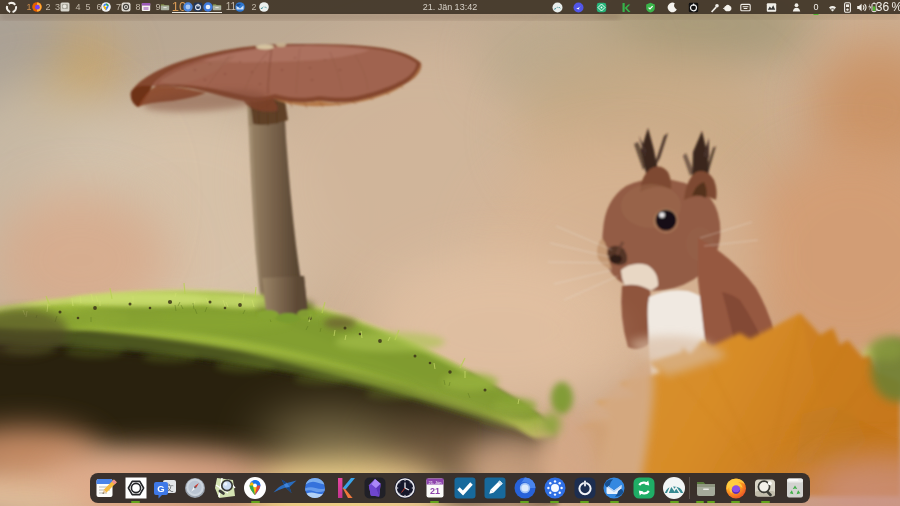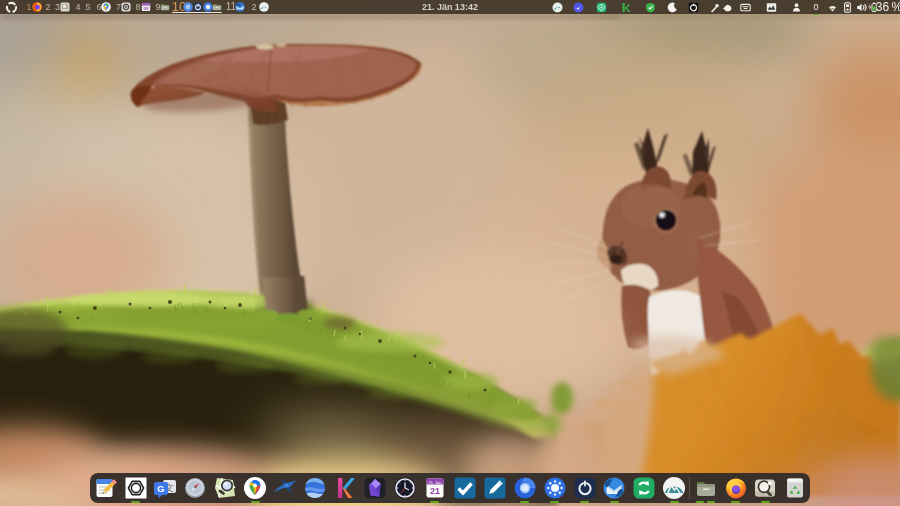--- a/index.html
+++ b/index.html
@@ -402,21 +402,21 @@
     </svg>
 <svg class="pi" style="left:235px;top:2px" width="10" height="10" viewBox="0 0 10 10">
       <circle cx="5" cy="5" r="4.8" fill="#2e77d0"></circle>
       <path d="M1.5,3.5 L5,6.5 L8.5,3.5 L8.5,7.5 L1.5,7.5 Z" fill="#cfe2f8"></path>
       <path d="M1,3 Q3,1 6,2 L3,5 Z" fill="#1b4f94"></path>
     </svg>
 <svg class="pi" style="left:258.6px;top:2px" width="10" height="10" viewBox="0 0 10 10">
       <circle cx="5" cy="5" r="4.8" fill="#ecf0ee"></circle>
       <path d="M1.5,7 A4.2,4.2 0 0 1 8.5,7 L6.8,4.6 L5.8,5.8 L5,4.2 L3,7 Z" fill="#3e8f96"></path>
     </svg>
-<span class="pt" style="left:450px;transform:translateX(-50%);color:#d8d2c8;font-size:9px;font-weight:700">21. Jän 13:42</span>
+<span class="pt" style="left:450px;transform:translateX(-50%);color:#d8d2c8;font-size:9px;font-weight:400">21. Jän 13:42</span>
 <svg class="pi" style="left:551.5px;top:1.5px" width="11" height="11" viewBox="0 0 11 11">
       <circle cx="5.5" cy="5.5" r="5" fill="#e9eeec"></circle>
       <path d="M1.6,7.6 A4.6,4.6 0 0 1 9.4,7.6 L7.4,5 L6.3,6.3 L5.4,4.6 L3.2,7.6 Z" fill="#3e8f96"></path>
     </svg>
 <svg class="pi" style="left:572.5px;top:1.5px" width="11" height="11" viewBox="0 0 11 11">
       <circle cx="5.5" cy="5.5" r="5" fill="#5156e8"></circle>
       <path d="M3.2,6.8 L7.8,4.4 L5.9,6 L6.4,7.6 Z" fill="#fff"></path>
     </svg>
 <svg class="pi" style="left:596px;top:1.5px" width="11" height="11" viewBox="0 0 11 11">
       <rect x="0.8" y="0.8" width="9.4" height="9.4" rx="2.4" fill="#28b57a"></rect>

